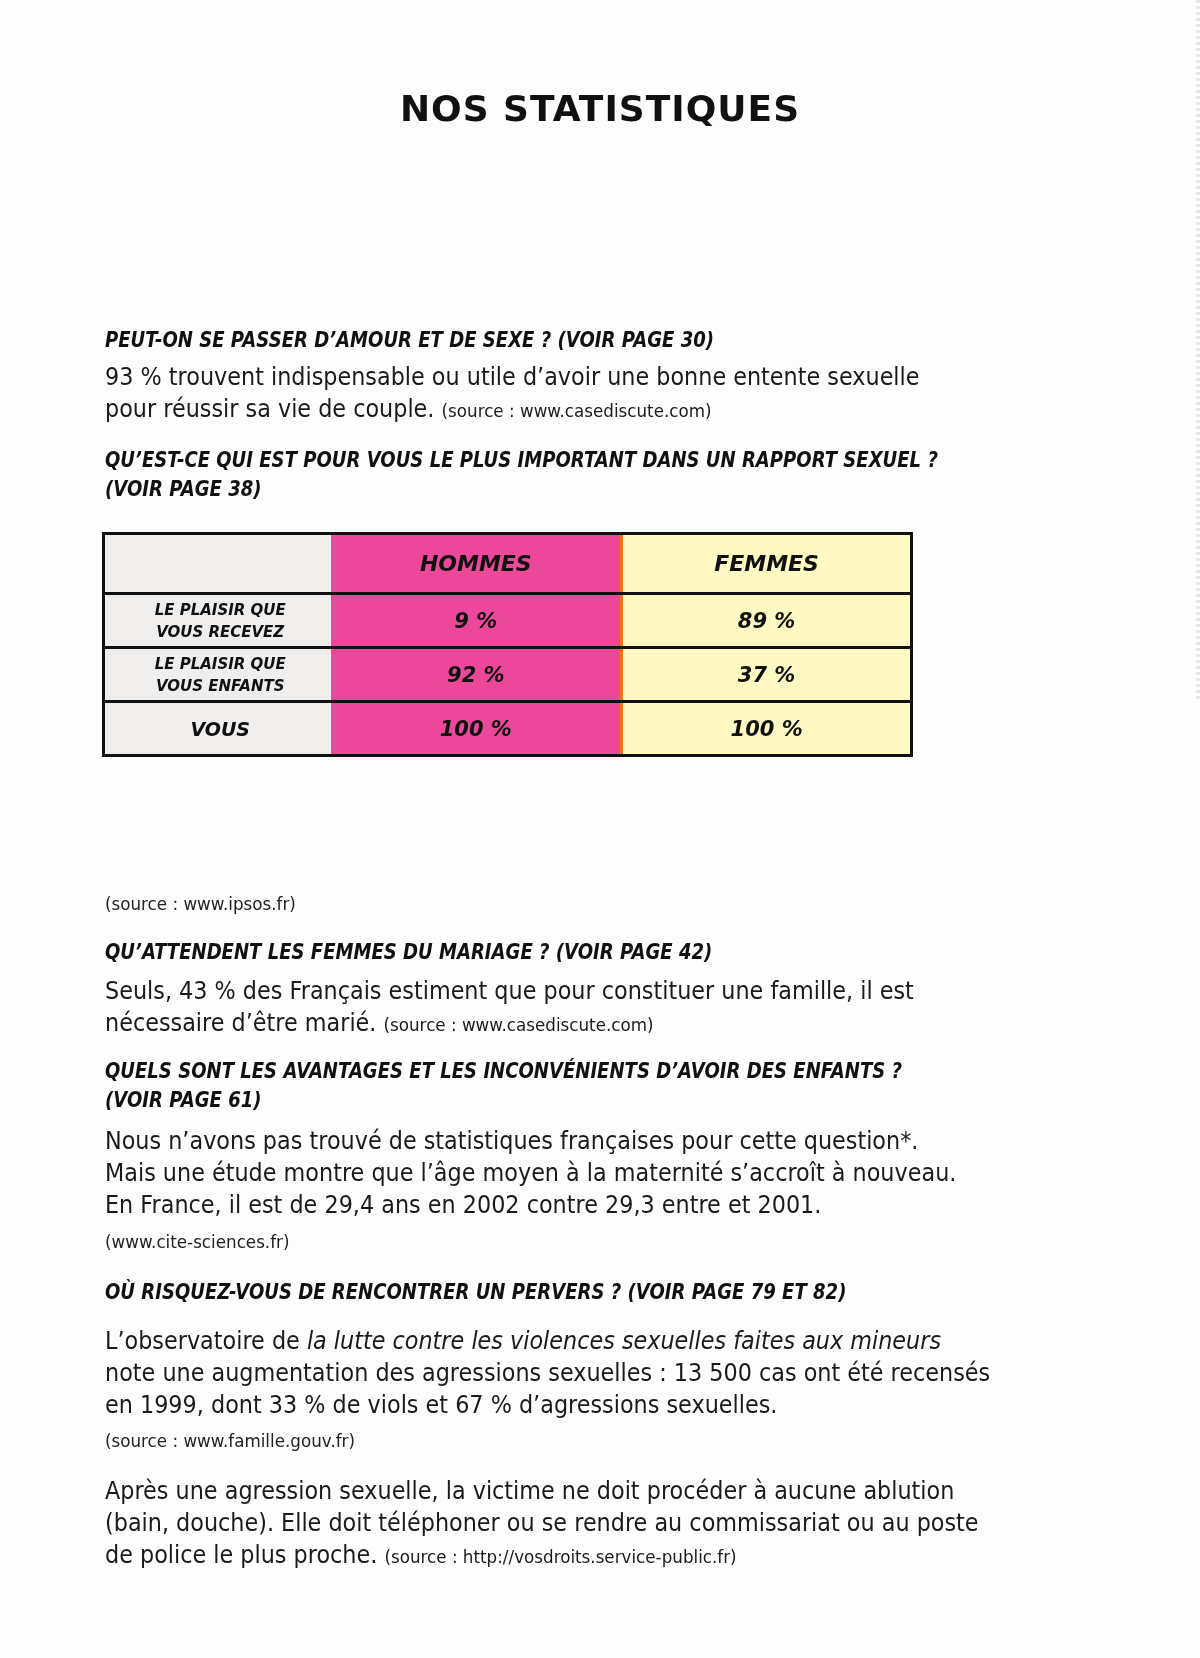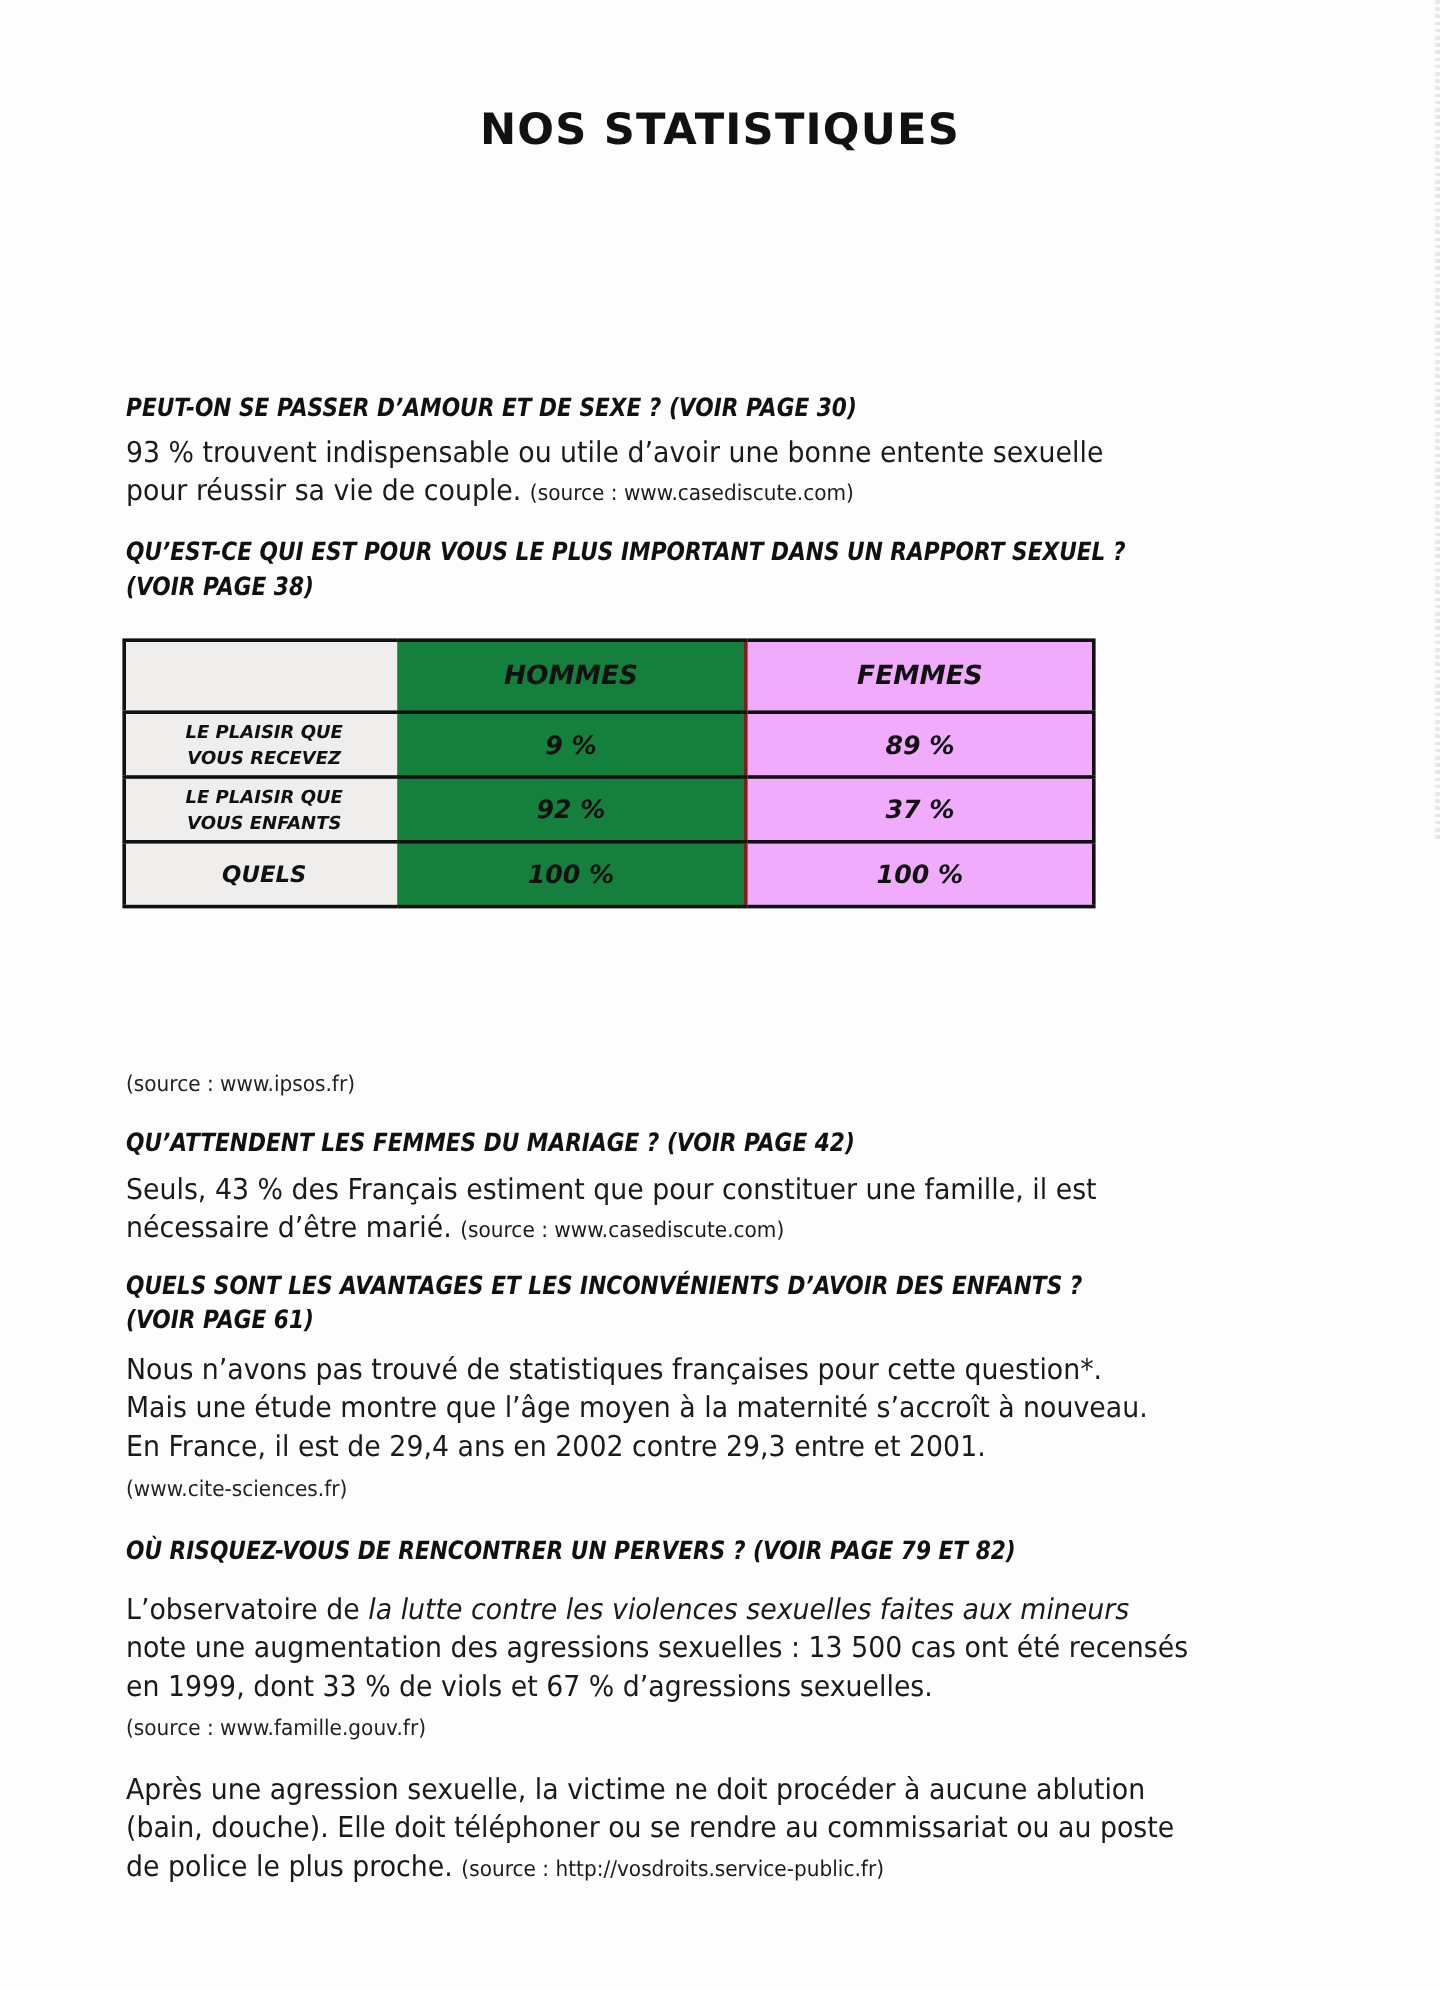--- a/index.html
+++ b/index.html
@@ -28,22 +28,22 @@
   em { font-style:italic; }
 
   table.stats {
     position:absolute; left:102px; top:532px; width:811px; border-collapse:collapse;
     border:3px solid #111; font-family:"DejaVu Sans", sans-serif; font-weight:bold;
   }
   table.stats td, table.stats th { border-top:3px solid #111; border-bottom:3px solid #111; padding:0; }
   table.stats th { height:57px; font-size:22px; font-style:italic; }
   table.stats td { height:51px; }
   .c0 { background:#efeeec; width:225px; text-align:center; font-size:15px; font-style:italic; padding-left:4px !important; line-height:22px; }
-  .c1 { background:#15803d; width:292px; text-align:center; font-size:21px; font-style:italic; }
-  .c2 { background:#f0abfc; width:290px; text-align:center; font-size:21px; font-style:italic; border-left:3px solid #7f1d1d; }
+  .c1 { background:#ec4899; width:292px; text-align:center; font-size:21px; font-style:italic; }
+  .c2 { background:#fef9c3; width:290px; text-align:center; font-size:21px; font-style:italic; border-left:3px solid #f97316; }
   .total td { height:55px; }
 </style>
 </head>
 <body>
 
 <div class="edge"></div>
 
 <div class="title">NOS STATISTIQUES</div>
 
 <div class="h" style="top:326px">PEUT-ON SE PASSER D’AMOUR ET DE SEXE ? (VOIR PAGE 30)</div>
@@ -74,21 +74,21 @@
   </tr>
   <tr>
     <td class="c0">
           <div>LE PLAISIR QUE</div>
           <div>VOUS ENFANTS</div>
         </td>
     <td class="c1">92 %</td>
     <td class="c2">37 %</td>
   </tr>
   <tr class="total">
-    <td class="c0" style="font-size:19px">QUELS</td>
+    <td class="c0" style="font-size:19px">VOUS</td>
     <td class="c1">100 %</td>
     <td class="c2">100 %</td>
   </tr>
 </tbody>
   </table>
 
 <div class="srcline" style="top:893px">(source : www.ipsos.fr)</div>
 
 <div class="h" style="top:938px">QU’ATTENDENT LES FEMMES DU MARIAGE ? (VOIR PAGE 42)</div>
 <div class="p" style="top:975px">

